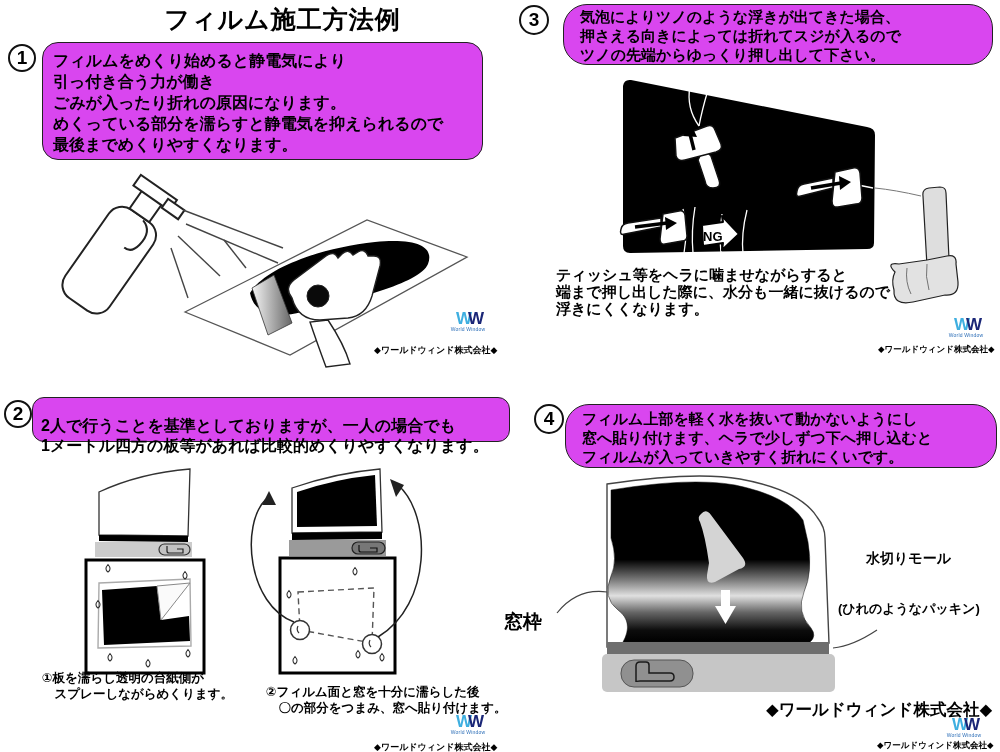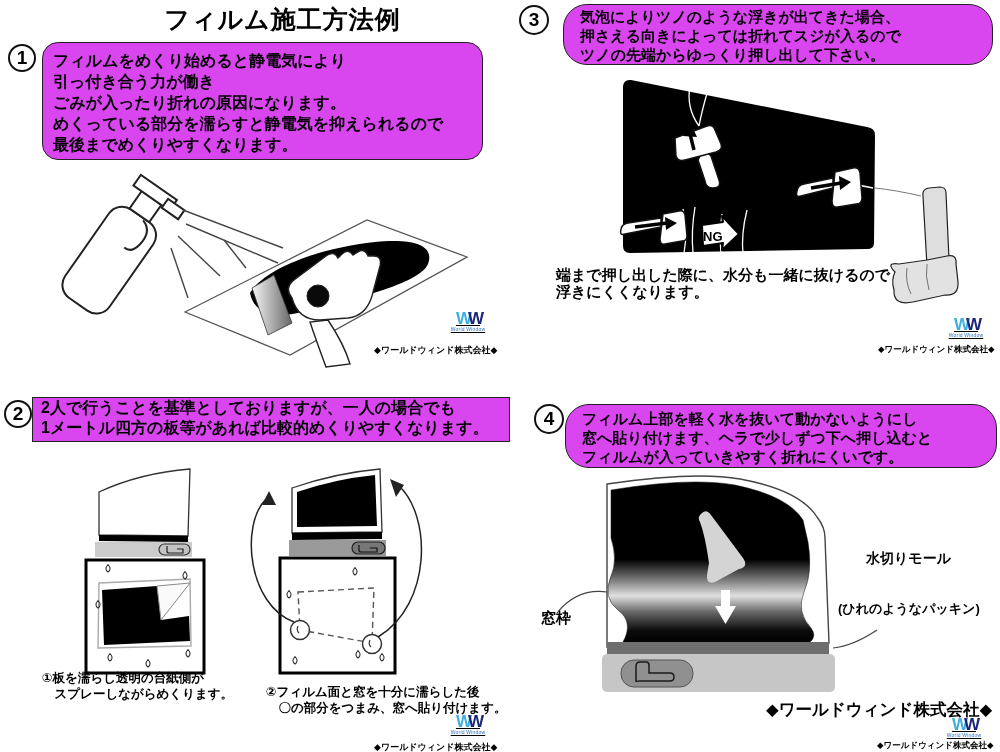--- a/index.html
+++ b/index.html
@@ -9,37 +9,37 @@
   .abs{position:absolute;}
   #title{left:160px;top:3px;width:245px;text-align:center;font-size:25px;font-weight:600;letter-spacing:1px;}
   .badge{position:absolute;width:28px;height:28px;border:2px solid #111;border-radius:50%;
          display:flex;align-items:center;justify-content:center;font-size:19px;font-weight:600;background:#fff;}
   #badge1{left:8px;top:44px;}
   #badge2{left:4px;top:400px;}
   #badge3{left:519px;top:5px;width:30px;height:30px;}
   #badge4{left:534px;top:404px;width:30px;height:30px;}
   .bubble{position:absolute;border:1.5px solid #222;background:#d946ef;font-weight:700;}
   #bubble1{left:42px;top:42px;width:441px;height:118px;border-radius:16px;padding:7px 10px;font-size:16px;line-height:21px;}
-  #bubble2{left:32px;top:397px;width:478px;height:45px;border-radius:0;padding:0 8px;font-size:16px;line-height:20px;}
+  #bubble2{left:32px;top:397px;width:478px;height:45px;border-radius:12px;padding:18px 8px;font-size:16px;line-height:20px;}
   #bubble3{left:563px;top:4px;width:430px;height:61px;border-radius:24px;padding:2px 16px;font-size:15px;line-height:19px;}
   #bubble4{left:565px;top:404px;width:432px;height:64px;border-radius:24px;padding:4px 16px;font-size:15px;line-height:19px;}
   #note3{left:556px;top:266px;width:345px;font-size:15px;font-weight:700;line-height:17px;}
   .caption{position:absolute;font-size:12.5px;font-weight:700;line-height:16px;}
   #caption1{left:42px;top:670px;}
   #caption2{left:266px;top:684px;}
-  #label-madowaku{left:541px;top:609px;font-size:15px;font-weight:700;}
+  #label-madowaku{left:504px;top:609px;font-size:19px;font-weight:700;}
   #label-molding{left:866px;top:550px;font-size:14px;font-weight:600;}
   #label-molding-sub{left:838px;top:600px;font-size:13px;font-weight:600;}
   .company{position:absolute;font-weight:700;font-size:9px;white-space:nowrap;}
   #company1{left:374px;top:344px;}
   #company2{left:374px;top:741px;}
   #company3{left:878px;top:344px;font-size:8.5px;}
   #company4{left:877px;top:740px;font-size:8.5px;}
   #company-large{left:766px;top:699px;font-size:16.5px;font-weight:700;white-space:nowrap;}
-  .ww-logo{position:absolute;width:38px;text-align:center;line-height:1;text-decoration:underline;}
+  .ww-logo{position:absolute;width:38px;text-align:center;line-height:1;}
   .ww-letters{font-size:17px;font-weight:800;letter-spacing:-4px;line-height:15px;}
   .ww-letters .w1{color:#3FAFE0;}
   .ww-letters .w2{color:#1A2677;}
   .ww-sub{font-size:5px;color:#2E6FB8;letter-spacing:0.2px;margin-top:1px;}
   #logo1{left:449px;top:311px;}
   #logo2{left:449px;top:714px;}
   #logo3{left:947px;top:317px;}
   #logo4{left:945px;top:717px;}
   svg{position:absolute;display:block;}
   #illus1{left:28px;top:168px;}
@@ -226,20 +226,21 @@
 
     <g>
       <path d="M368,120 Q367,113 374,112 L385,111 Q391,111 391,117 L394,183 Q394,188 389,188 L372,190 Z" fill="#dedede" stroke="#222" stroke-width="1.2"></path>
       <path d="M340,196 Q330,186 344,188 L372,184 L392,180 Q402,178 401,188 L403,206 Q404,220 390,219 L358,226 Q338,230 339,214 Q336,204 340,196 Z" fill="#e2e2e2" stroke="#222" stroke-width="1.2"></path>
       <path d="M352,192 Q350,206 356,218" fill="none" stroke="#555" stroke-width="0.8"></path>
       <path d="M372,188 Q370,200 374,214" fill="none" stroke="#555" stroke-width="0.8"></path>
     </g>
   </svg>
 
   <div class="abs" id="note3">
+    <div>ティッシュ等をヘラに噛ませながらすると</div>
     <div>端まで押し出した際に、水分も一緒に抜けるので</div>
     <div>浮きにくくなります。</div>
   </div>
 
   <div class="badge" id="badge4">4</div>
   <div class="bubble" id="bubble4">
     <div>フィルム上部を軽く水を抜いて動かないようにし</div>
     <div>窓へ貼り付けます、ヘラで少しずつ下へ押し込むと</div>
     <div>フィルムが入っていきやすく折れにくいです。</div>
   </div>

